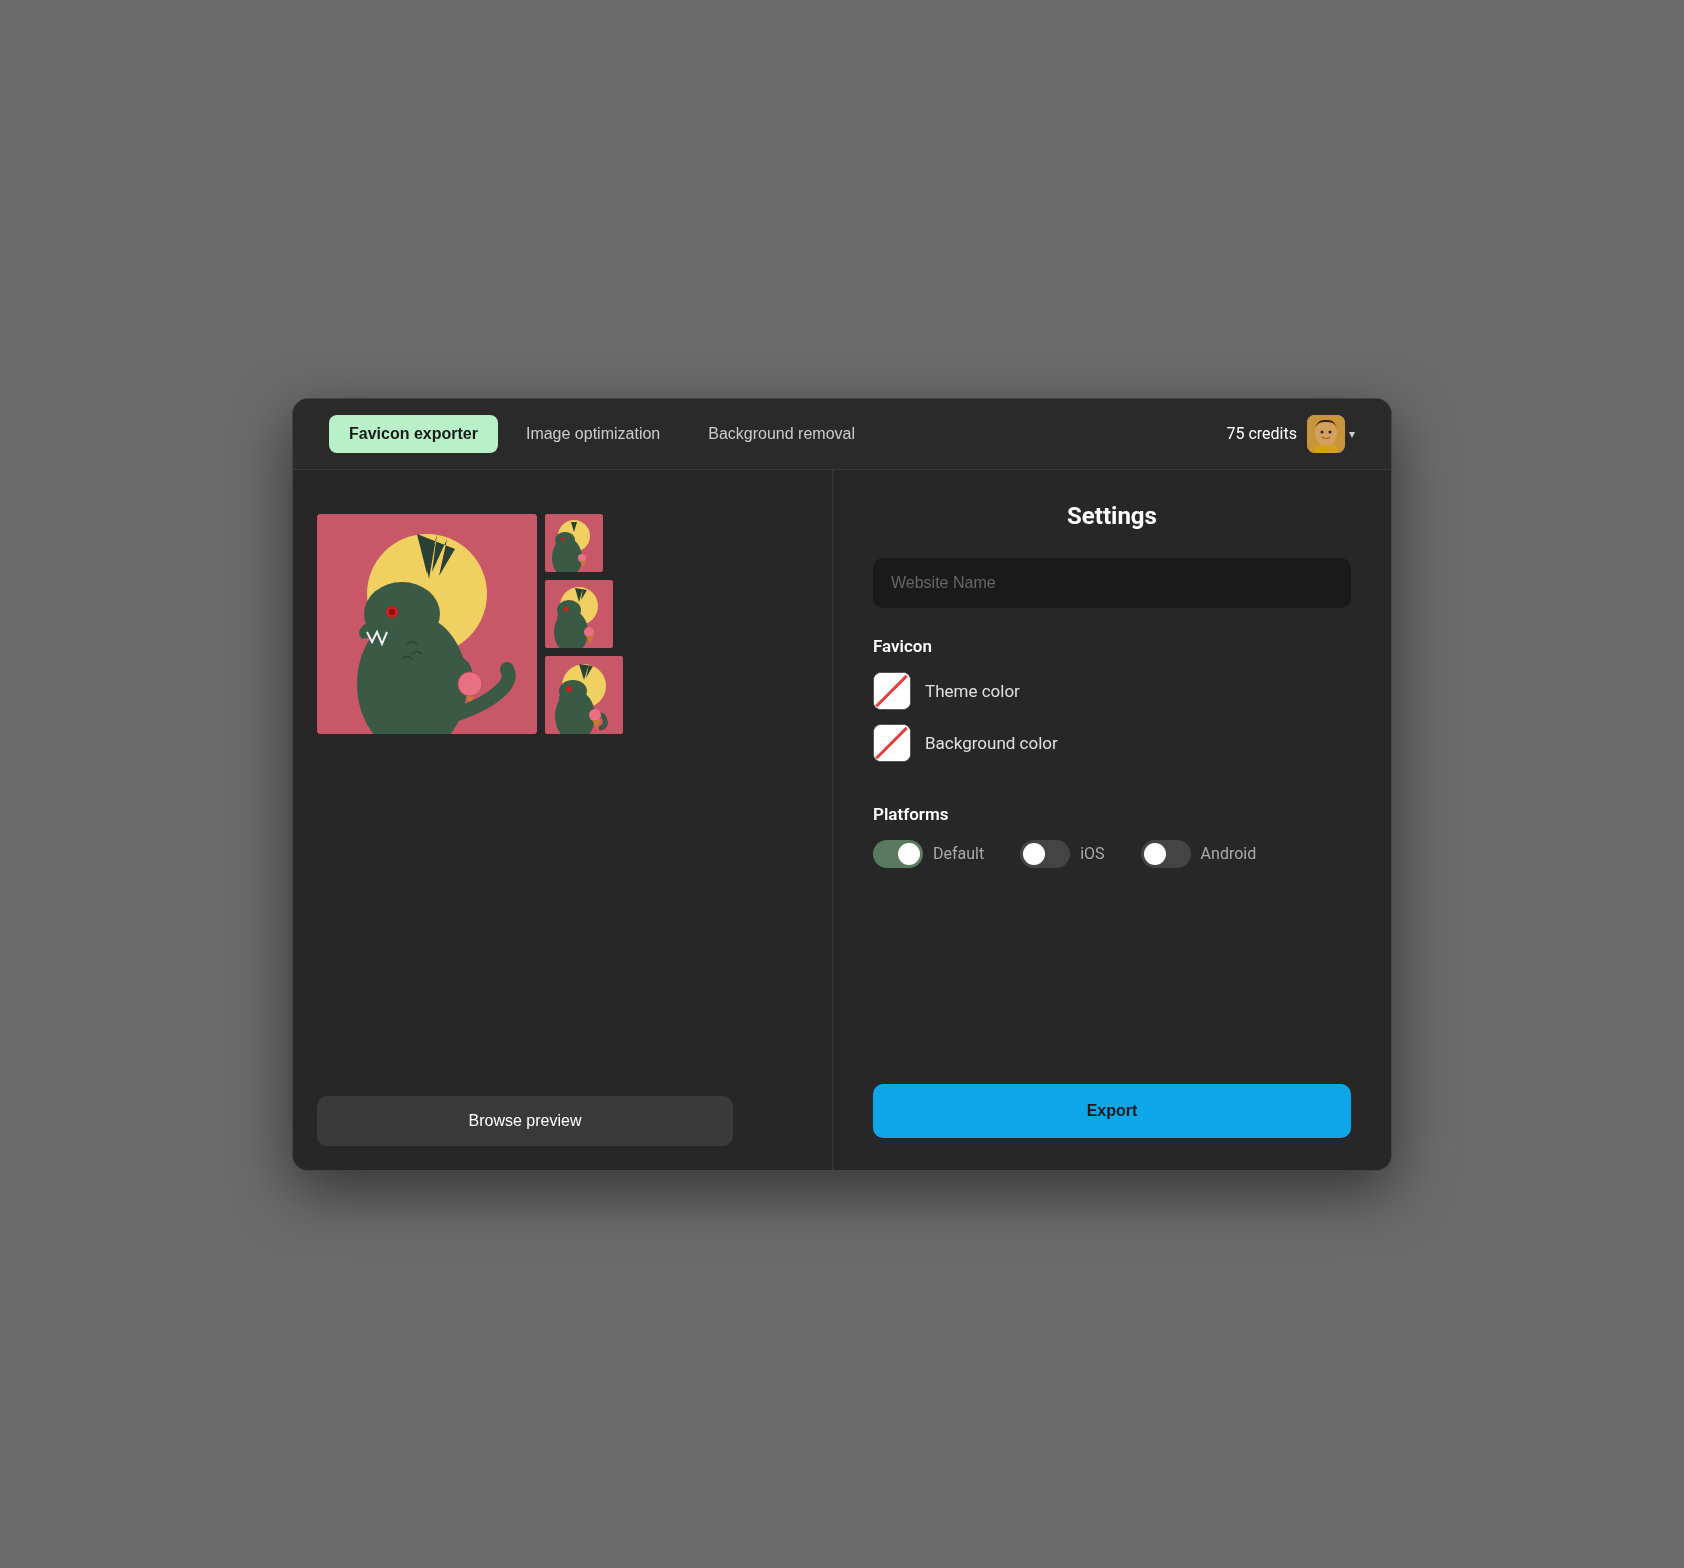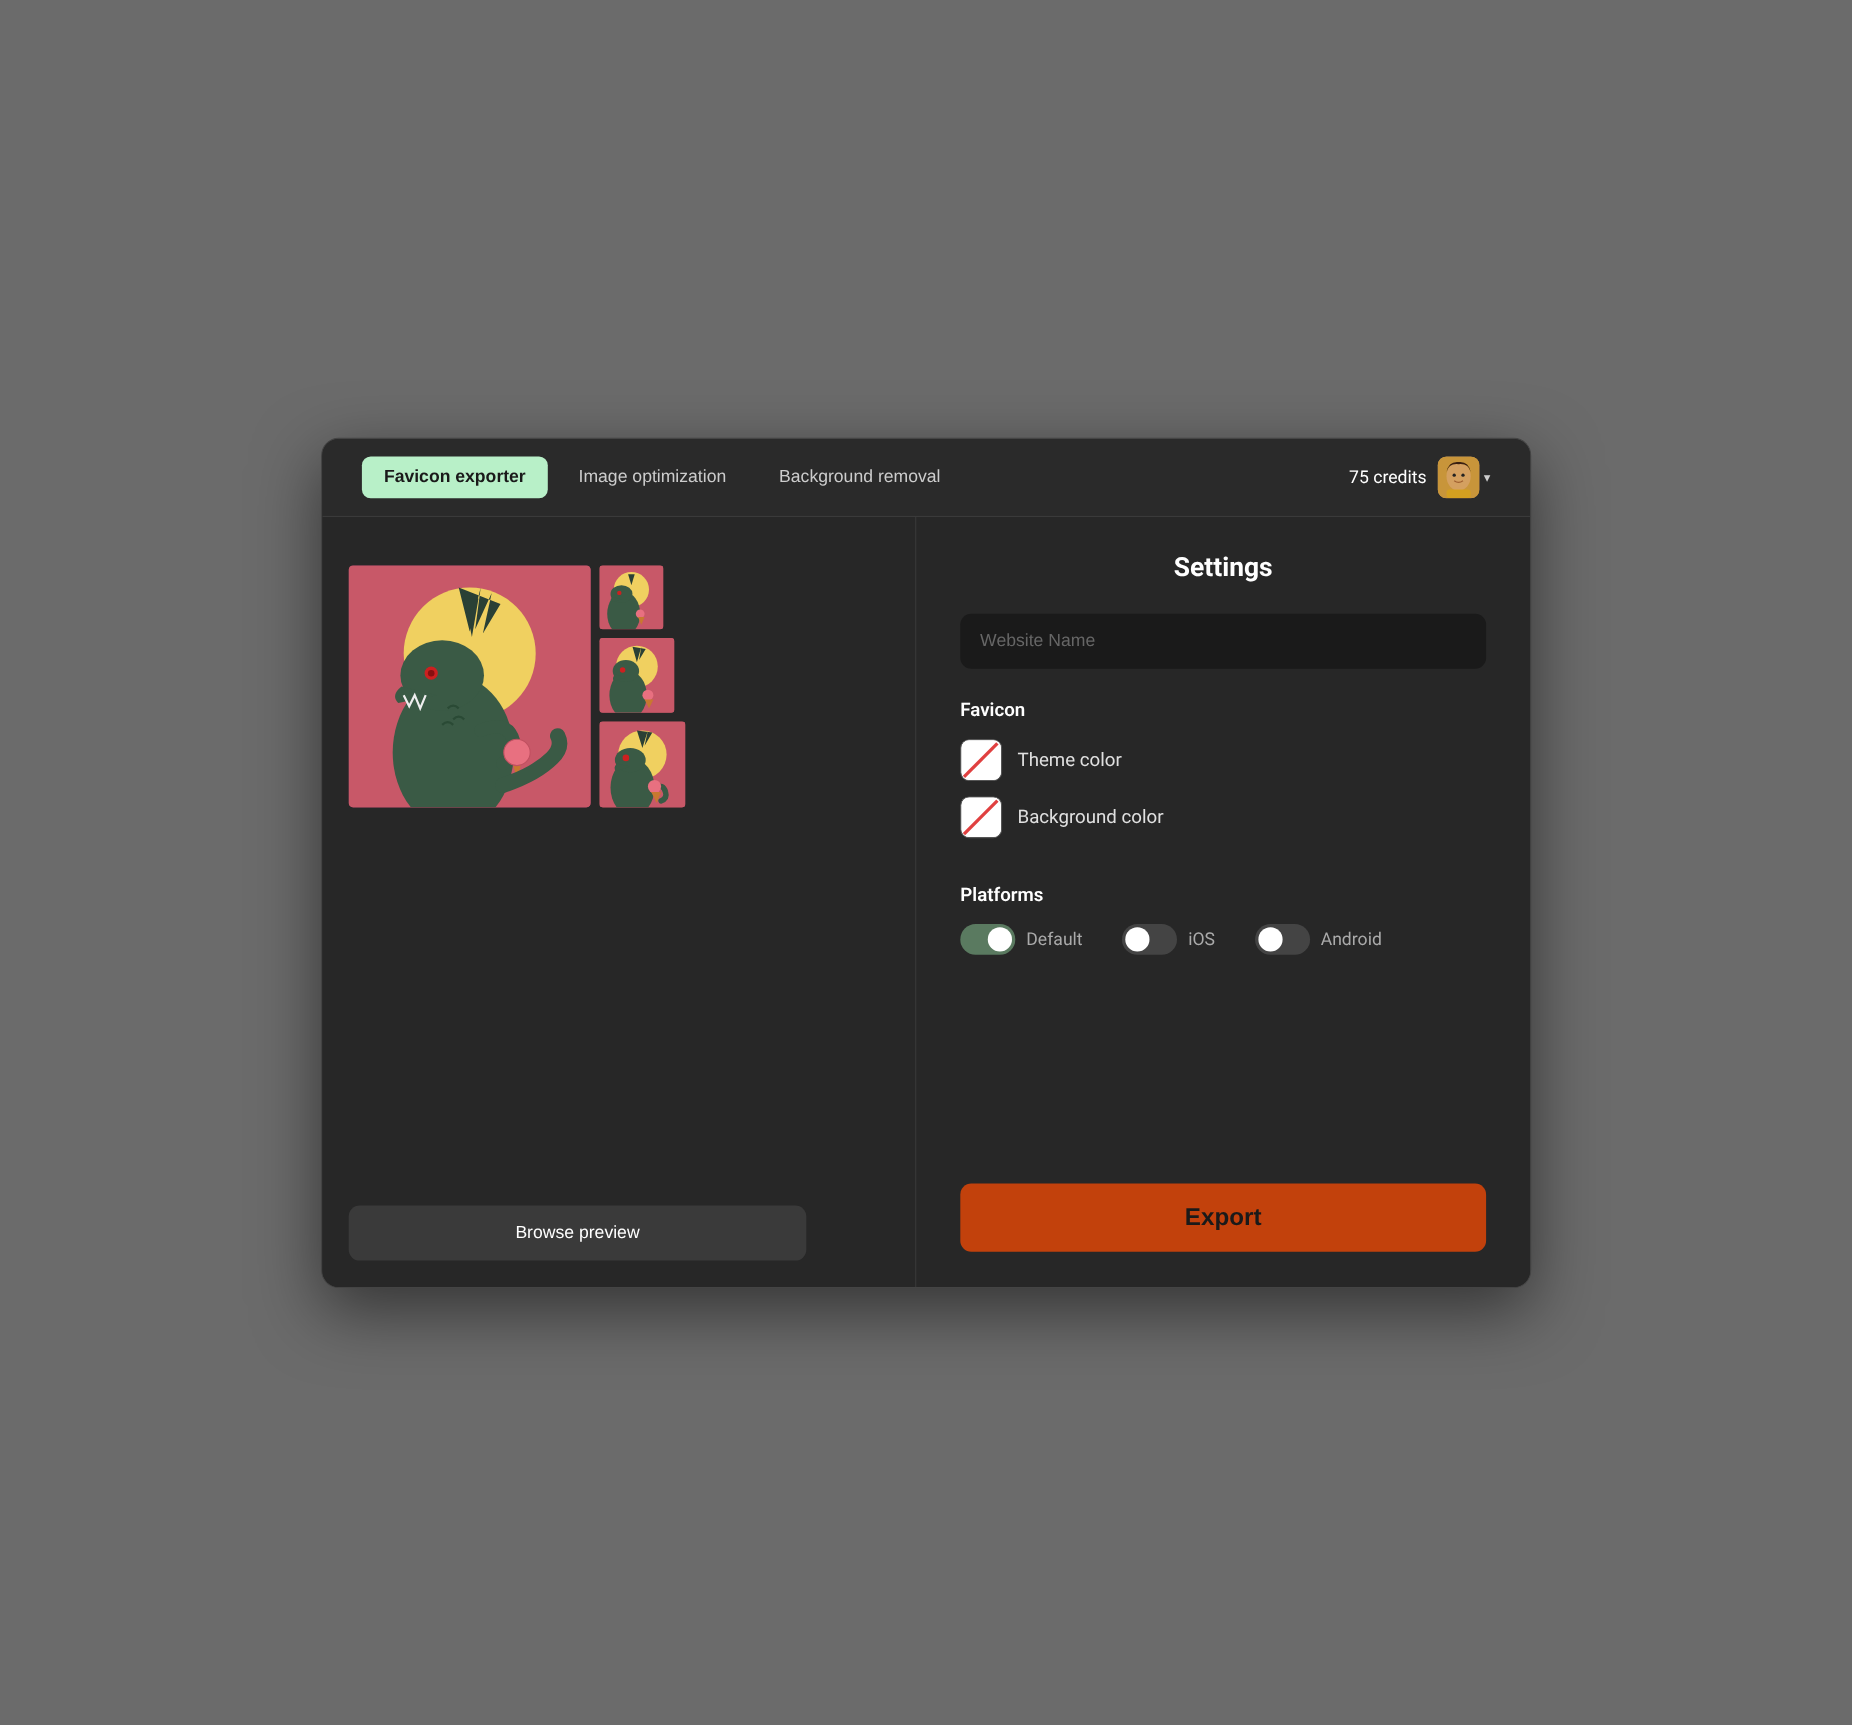--- a/index.html
+++ b/index.html
@@ -314,26 +314,26 @@
 
     .toggle.off .toggle-knob {
       left: 3px;
     }
 
     .spacer { flex: 1; }
 
     
     .export-btn {
       width: 100%;
-      background: #c2410c;
+      background: #0ea5e9;
       color: #1a1a1a;
       border: none;
       border-radius: 10px;
       padding: 18px;
-      font-size: 22px;
+      font-size: 16px;
       font-weight: 600;
       cursor: pointer;
       margin-top: auto;
     }
 
     
     .godzilla-svg {
       width: 100%;
       height: 100%;
     }

